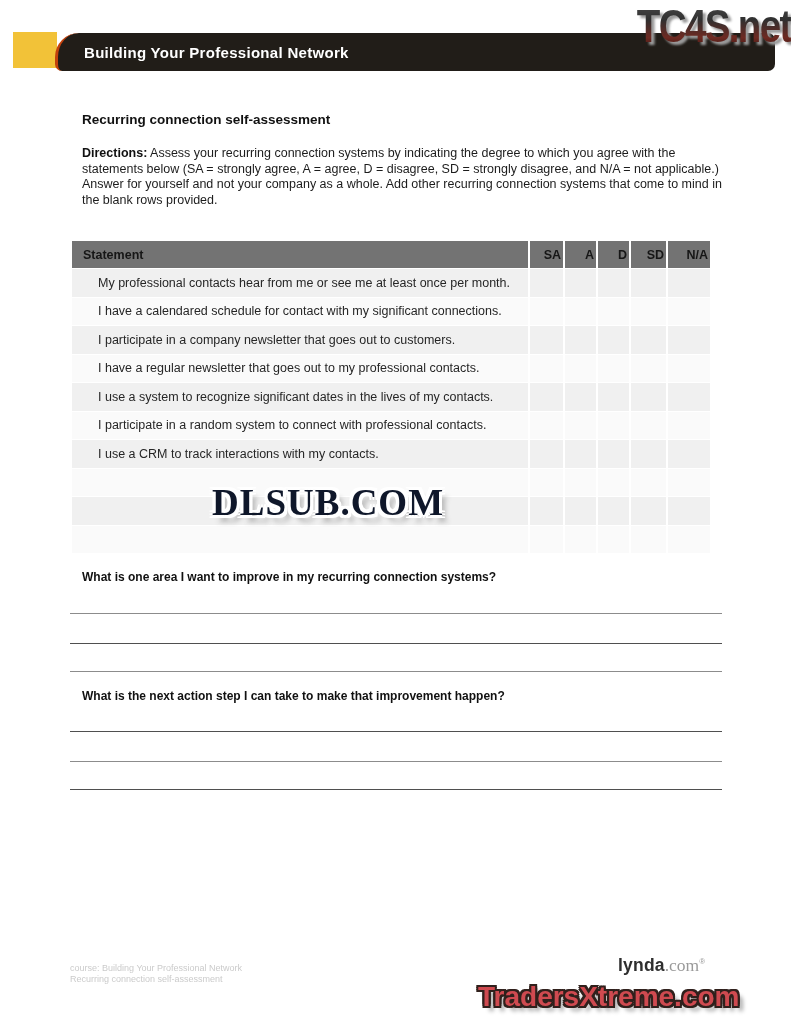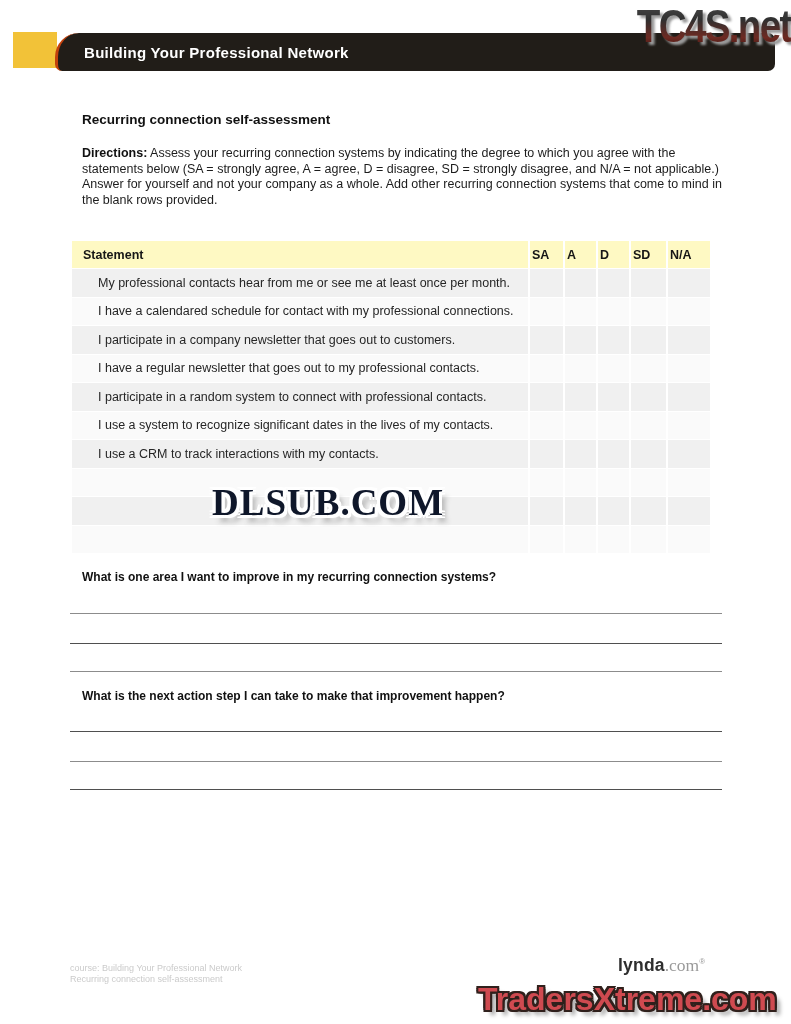--- a/index.html
+++ b/index.html
@@ -63,21 +63,21 @@
     letter-spacing: 1px;
     color: #0f172a;
     text-shadow:
       -3px -3px 0 #fff, 3px -3px 0 #fff, -3px 3px 0 #fff, 3px 3px 0 #fff,
       -3px 0 0 #fff, 3px 0 0 #fff, 0 -3px 0 #fff, 0 3px 0 #fff,
       6px 7px 5px #b5b5b5;
   }
   .wm-bottom {
     position: absolute;
     left: 478px; top: 981px;
-    font-size: 32px;
+    font-size: 28px;
     font-weight: bold;
     letter-spacing: 0px;
     color: #cf4a50;
     text-shadow:
       -2px -2px 0 #30201c, 2px -2px 0 #30201c, -2px 2px 0 #30201c, 2px 2px 0 #30201c,
       -2px 0 0 #30201c, 2px 0 0 #30201c, 0 -2px 0 #30201c, 0 2px 0 #30201c,
       5px 5px 4px #9e9e9e;
   }
 
   
@@ -110,27 +110,27 @@
     border-spacing: 2px 1px;
     table-layout: fixed;
   }
   table.assess th, table.assess td {
     font-size: 12.5px;
     vertical-align: middle;
     overflow: hidden;
     white-space: nowrap;
   }
   table.assess th {
-    background: #fef9c3;
+    background: #737373;
     height: 27px;
     color: #161616;
     font-weight: bold;
   }
   table.assess th.col-statement { text-align: left; padding-left: 11px; }
-  table.assess th.col-rating { text-align: left; padding: 0 2px; }
+  table.assess th.col-rating { text-align: right; padding: 0 2px; }
   table.assess td {
     height: 27.5px;
     color: #262626;
   }
   table.assess td.stmt { text-align: left; padding-left: 26px; }
   table.assess tbody tr:nth-child(odd) td { background: #f0f0f0; }
   table.assess tbody tr:nth-child(even) td { background: #fafafa; }
 
   
   .question {
@@ -204,21 +204,21 @@
       <tbody id="table-body">
           <tr>
             <td class="stmt">My professional contacts hear from me or see me at least once per month.</td>
             <td></td>
             <td></td>
             <td></td>
             <td></td>
             <td></td>
           </tr>
           <tr>
-            <td class="stmt">I have a calendared schedule for contact with my professional connections.</td>
+            <td class="stmt">I have a calendared schedule for contact with my significant connections.</td>
             <td></td>
             <td></td>
             <td></td>
             <td></td>
             <td></td>
           </tr>
           <tr>
             <td class="stmt">I participate in a company newsletter that goes out to customers.</td>
             <td></td>
             <td></td>
@@ -228,29 +228,29 @@
           </tr>
           <tr>
             <td class="stmt">I have a regular newsletter that goes out to my professional contacts.</td>
             <td></td>
             <td></td>
             <td></td>
             <td></td>
             <td></td>
           </tr>
           <tr>
+            <td class="stmt">I use a system to recognize significant dates in the lives of my contacts.</td>
+            <td></td>
+            <td></td>
+            <td></td>
+            <td></td>
+            <td></td>
+          </tr>
+          <tr>
             <td class="stmt">I participate in a random system to connect with professional contacts.</td>
-            <td></td>
-            <td></td>
-            <td></td>
-            <td></td>
-            <td></td>
-          </tr>
-          <tr>
-            <td class="stmt">I use a system to recognize significant dates in the lives of my contacts.</td>
             <td></td>
             <td></td>
             <td></td>
             <td></td>
             <td></td>
           </tr>
           <tr>
             <td class="stmt">I use a CRM to track interactions with my contacts.</td>
             <td></td>
             <td></td>

